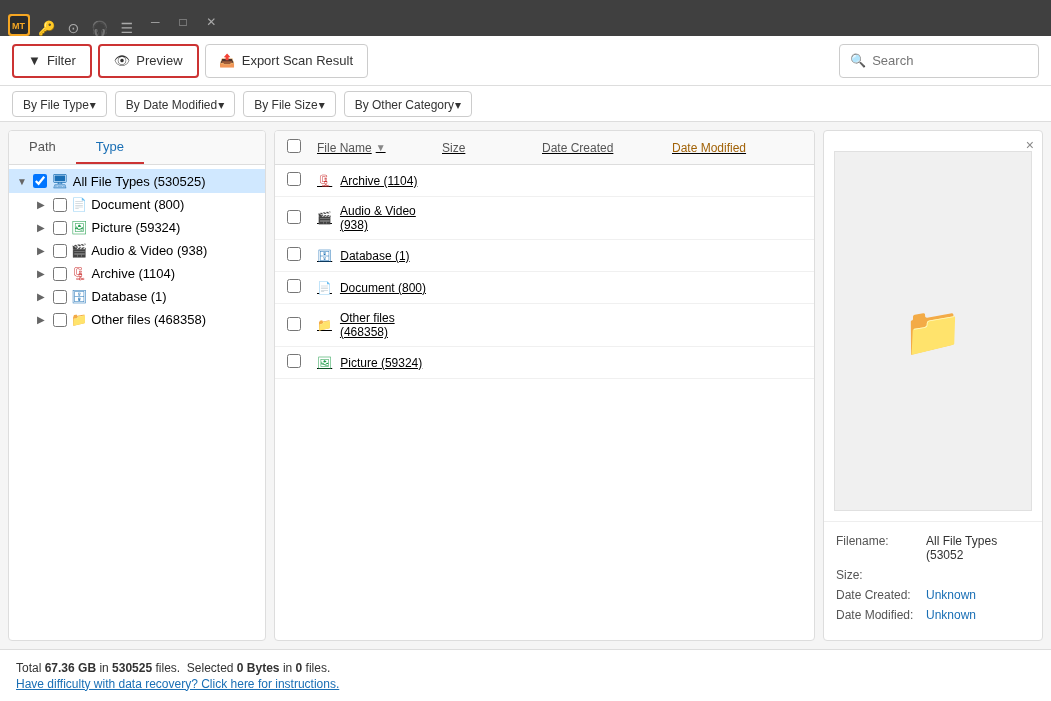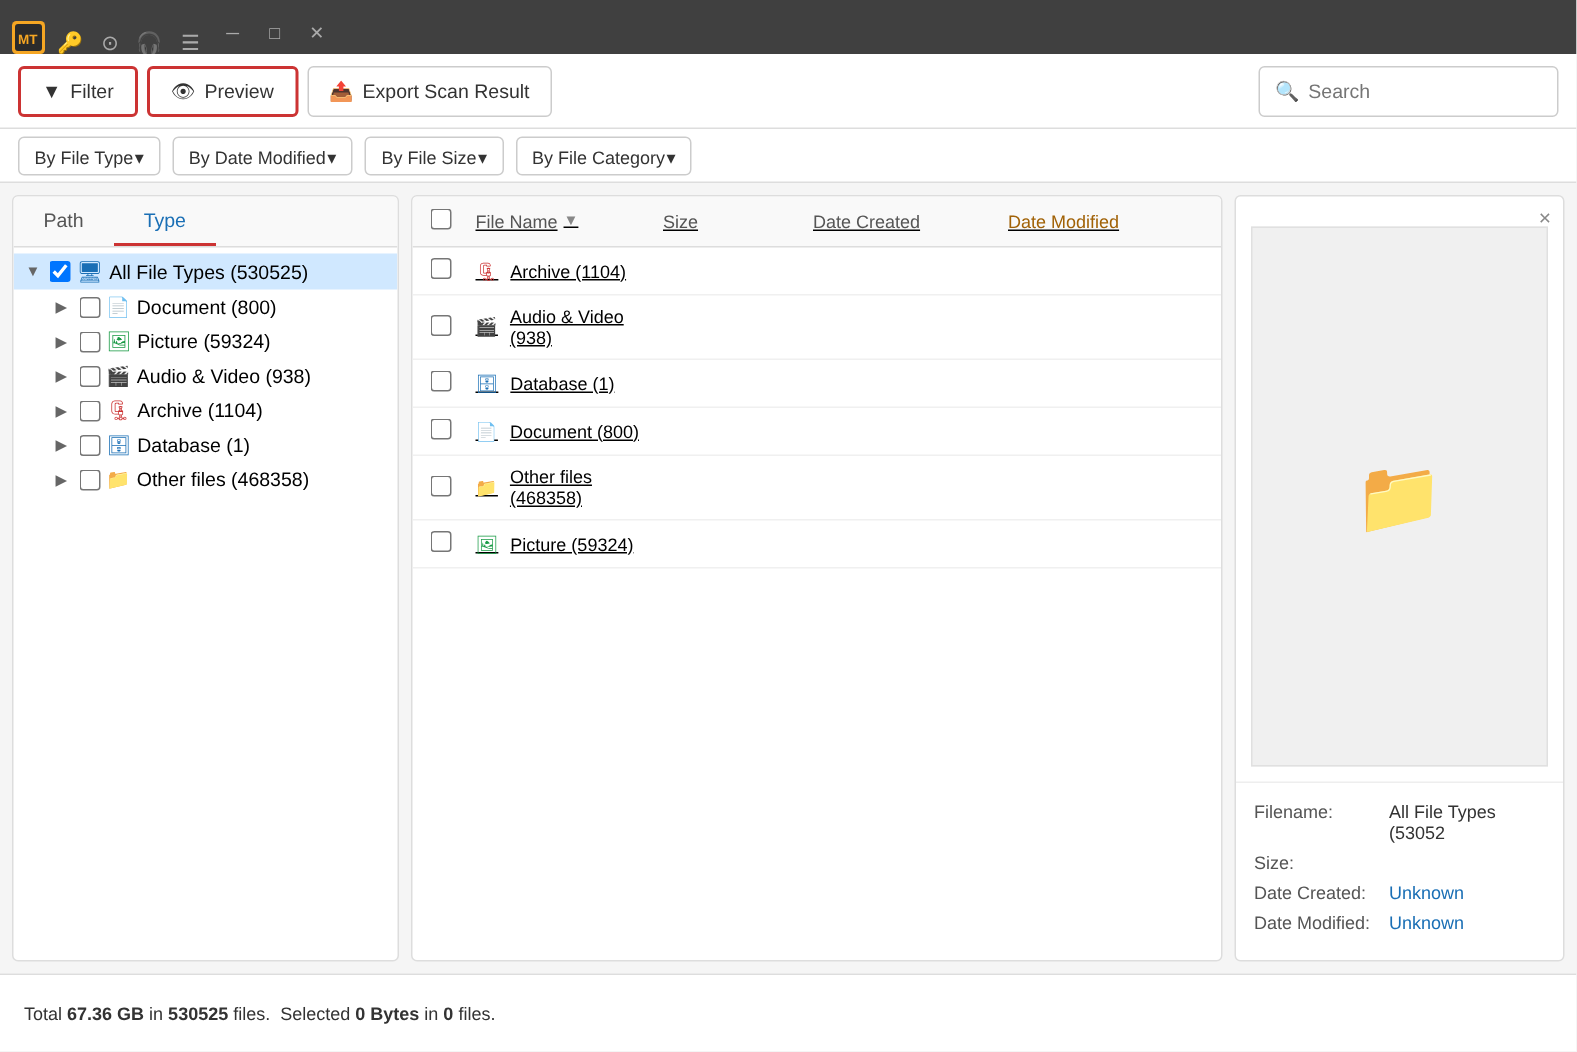--- a/index.html
+++ b/index.html
@@ -303,21 +303,21 @@
   </div>
   <div class="filter-dropdown">
     <span>By Date Modified</span>
     <span>▾</span>
   </div>
   <div class="filter-dropdown">
     <span>By File Size</span>
     <span>▾</span>
   </div>
   <div class="filter-dropdown">
-    <span>By File Category</span>
+    <span>By Other Category</span>
     <span>▾</span>
   </div>
 </div>
 
 <div class="main-content">
 
   <div class="left-panel">
     <div class="tab-bar">
       <div class="tab">Path</div>
       <div class="tab active" style="border-bottom:2px solid #cc3333;">Type</div>
@@ -489,14 +489,15 @@
     </div>
   </div>
 
 </div>
 
 <div class="status-bar">
   <div style="display:flex;flex-direction:column;gap:2px;">
     <span class="status-text">
       Total <span class="bold">67.36 GB</span> in <span class="bold">530525</span> files.&nbsp; Selected <span class="bold">0 Bytes</span> in <span class="bold">0</span> files.
     </span>
+    <a class="status-link">Have difficulty with data recovery? Click here for instructions.</a>
   </div>
 </div>
 
 </body></html>

